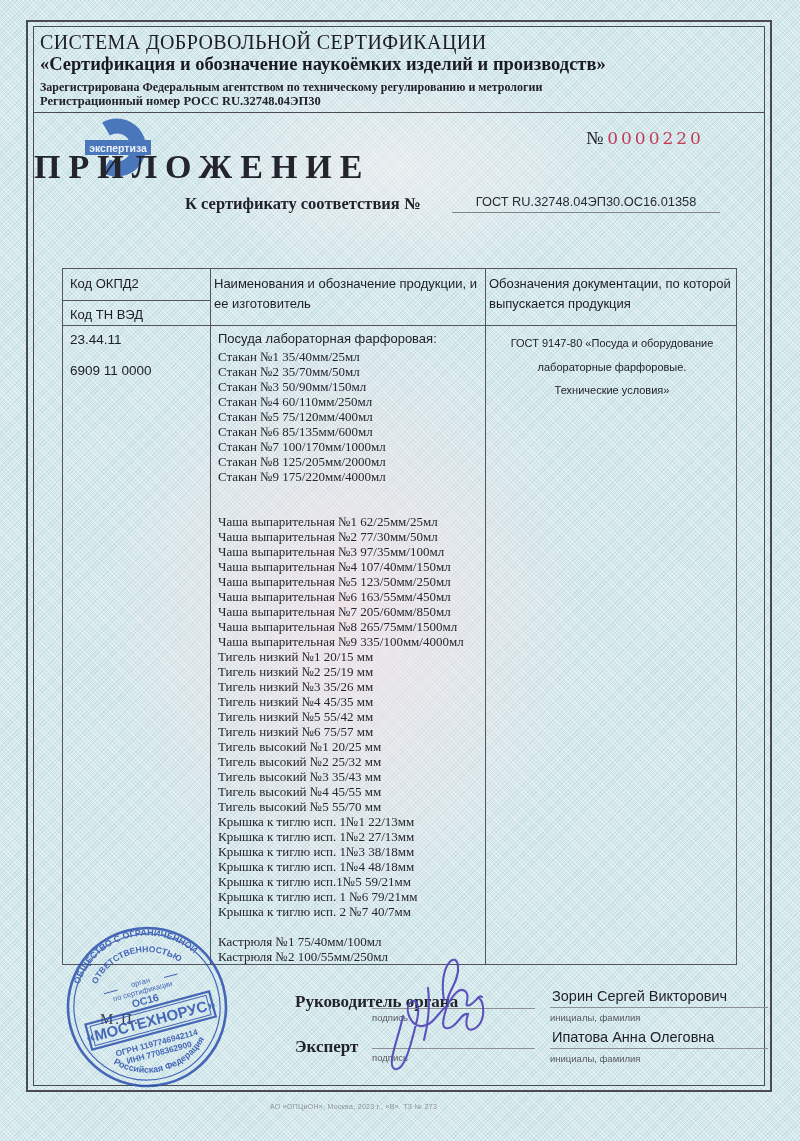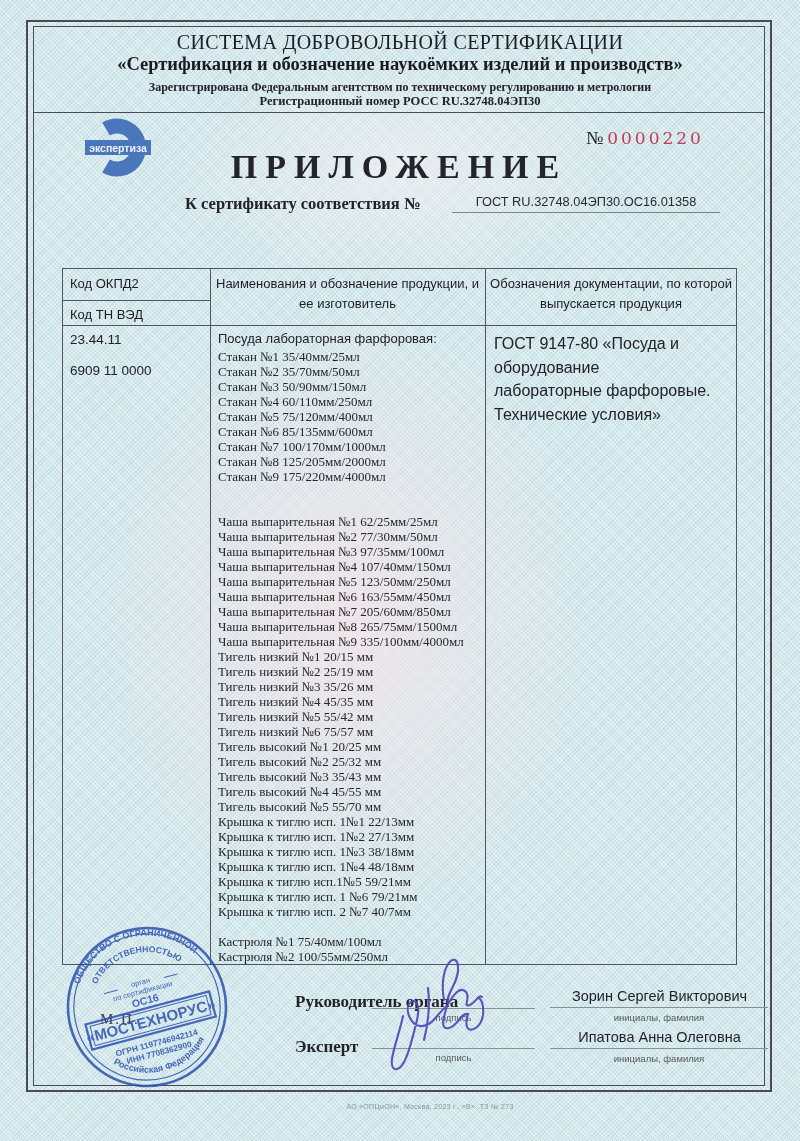--- a/index.html
+++ b/index.html
@@ -11,21 +11,21 @@
     background-color:#d6e9ec;
     background-image:
       radial-gradient(ellipse 330px 430px at 345px 620px, rgba(247,229,233,.78), rgba(247,229,233,0) 72%),
       radial-gradient(ellipse 300px 150px at 400px 170px, rgba(249,241,243,.55), rgba(249,241,243,0) 75%),
       repeating-linear-gradient(45deg, rgba(255,255,255,.38) 0 1px, rgba(0,0,0,0) 1px 3px),
       repeating-linear-gradient(135deg, rgba(164,203,211,.4) 0 1px, rgba(0,0,0,0) 1px 3px);
     overflow:hidden;
   }
   .abs{ position:absolute; }
   .sans{ font-family:"Liberation Sans", sans-serif; }
-  .center{ text-align:center; }
+  .center{ }
 
   
   .frame-outer{ left:26px; top:20px; width:746px; height:1072px; border:2px solid #4b4b56; }
   .frame-inner{ left:33px; top:26px; width:732px; height:1060px; border:1.5px solid #4b4b56; }
   .header-divider{ left:34px; top:112px; width:730px; border-top:1.5px solid #4b4b56; }
 
   
   .hdr-wrap{ left:40px; top:0; width:720px; }
   .hdr1{ position:absolute; top:31px; width:100%; font-size:20px; letter-spacing:.4px; color:#1d1d26; }
   .hdr2{ position:absolute; top:54px; width:100%; font-size:18.5px; font-weight:bold; color:#1a1a22; }
@@ -52,21 +52,21 @@
   .th-okpd{ left:70px; top:274px; width:132px; }
   .th-tnved{ left:70px; top:305px; width:132px; }
   .th-col2{ left:214px; top:274px; width:267px; }
   .th-col3{ left:489px; top:274px; width:244px; }
 
   .cell-okpd{ left:70px; top:332px; font-size:13.5px; }
   .cell-tnved{ left:70px; top:363px; font-size:13.5px; }
   .cell-intro{ left:218px; top:331px; width:262px; font-size:13px; }
   .cell-products{ left:218px; top:349px; width:264px; font-size:13px; line-height:15px;
                   white-space:pre-line; color:#26262e; }
-  .cell-docs{ left:494px; top:332px; width:236px; font-size:16px; line-height:23.5px; white-space:pre-line; }
+  .cell-docs{ left:494px; top:332px; width:236px; font-size:11px; line-height:23.5px; white-space:pre-line;text-align:center; }
 
   
   .sig-label{ font-size:17px; font-weight:bold; color:#23232b; }
   .lbl-head{ left:295px; top:992px; }
   .lbl-expert{ left:295px; top:1037px; }
   .sig-line{ border-bottom:1px solid #8b9094; }
   .sig-line1{ left:372px; top:992px; width:163px; height:17px; }
   .sig-line2{ left:372px; top:1032px; width:163px; height:17px; }
   .sig-caption{ font-size:9.5px; color:#55595e; width:163px; }
   .cap1{ left:372px; top:1012px; }

